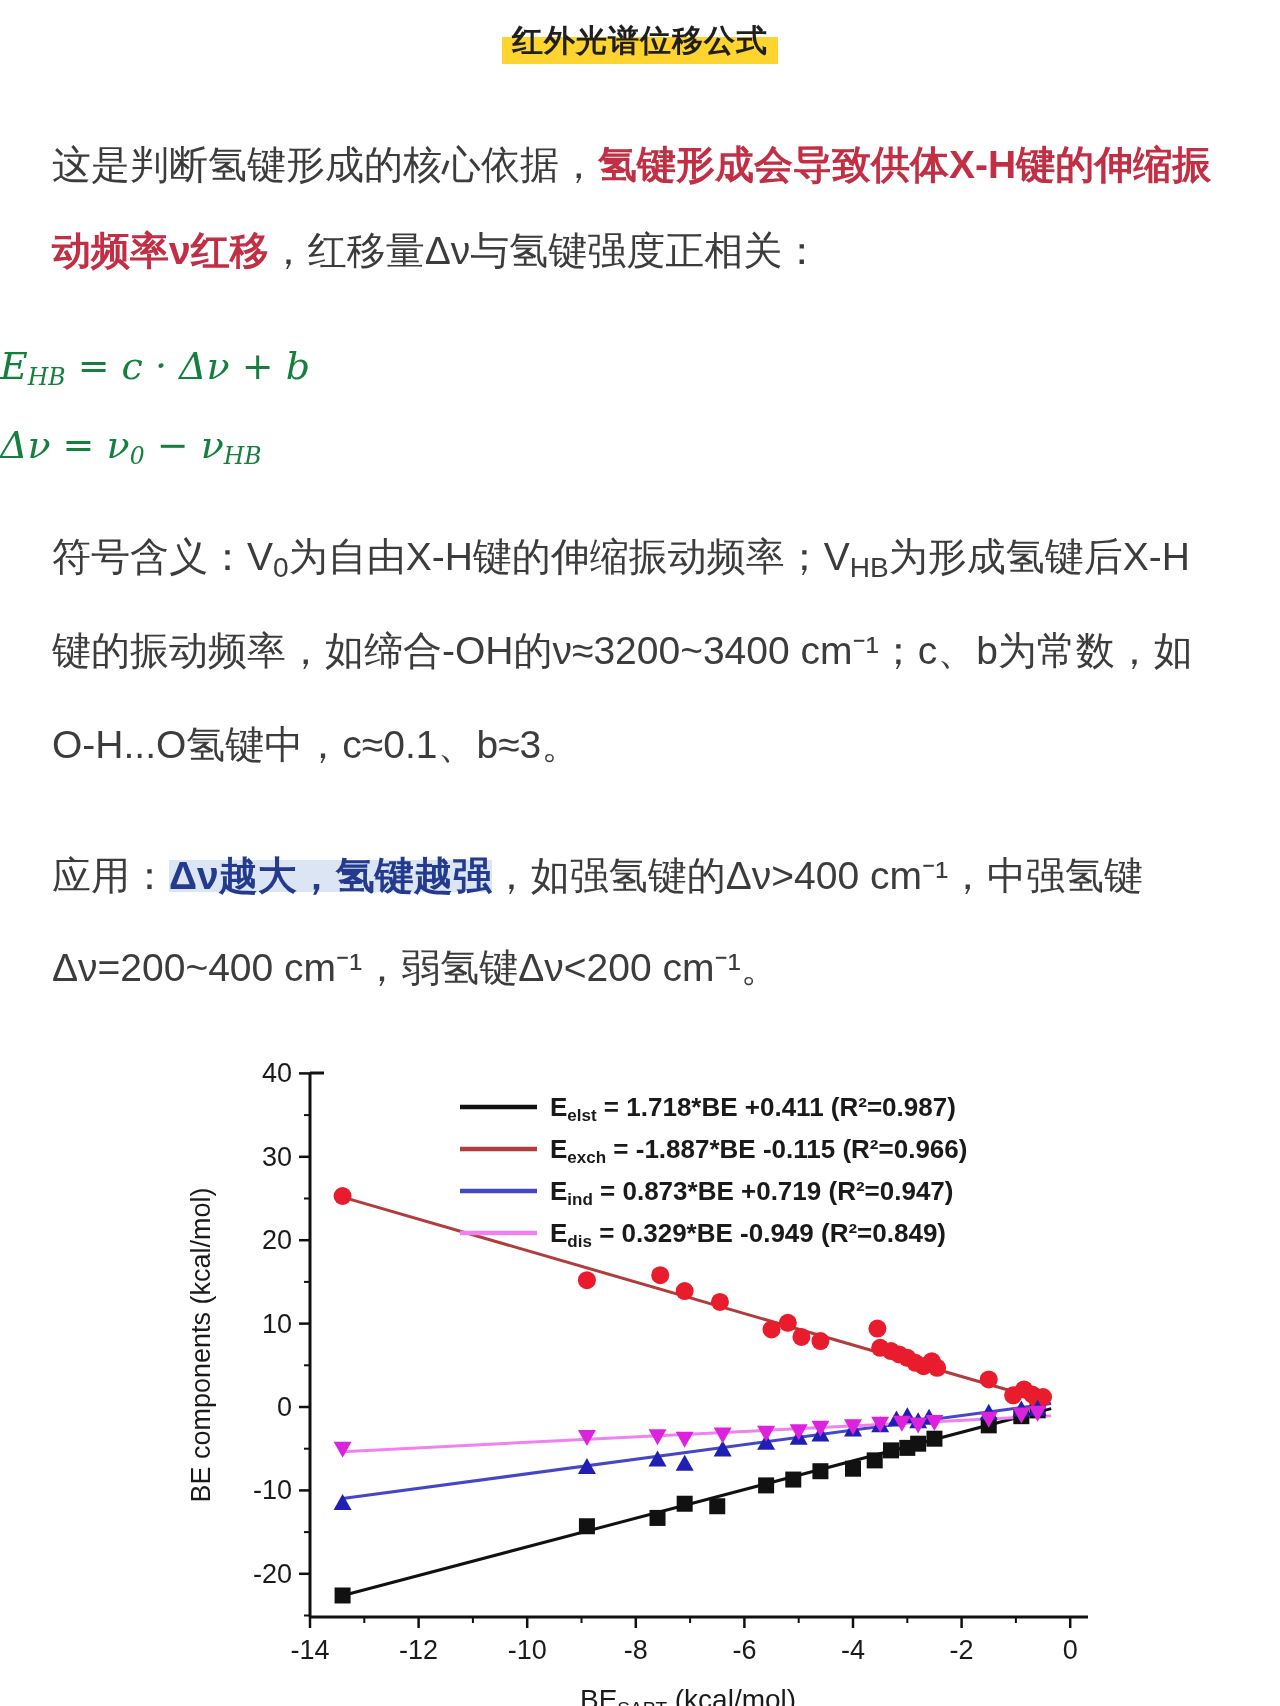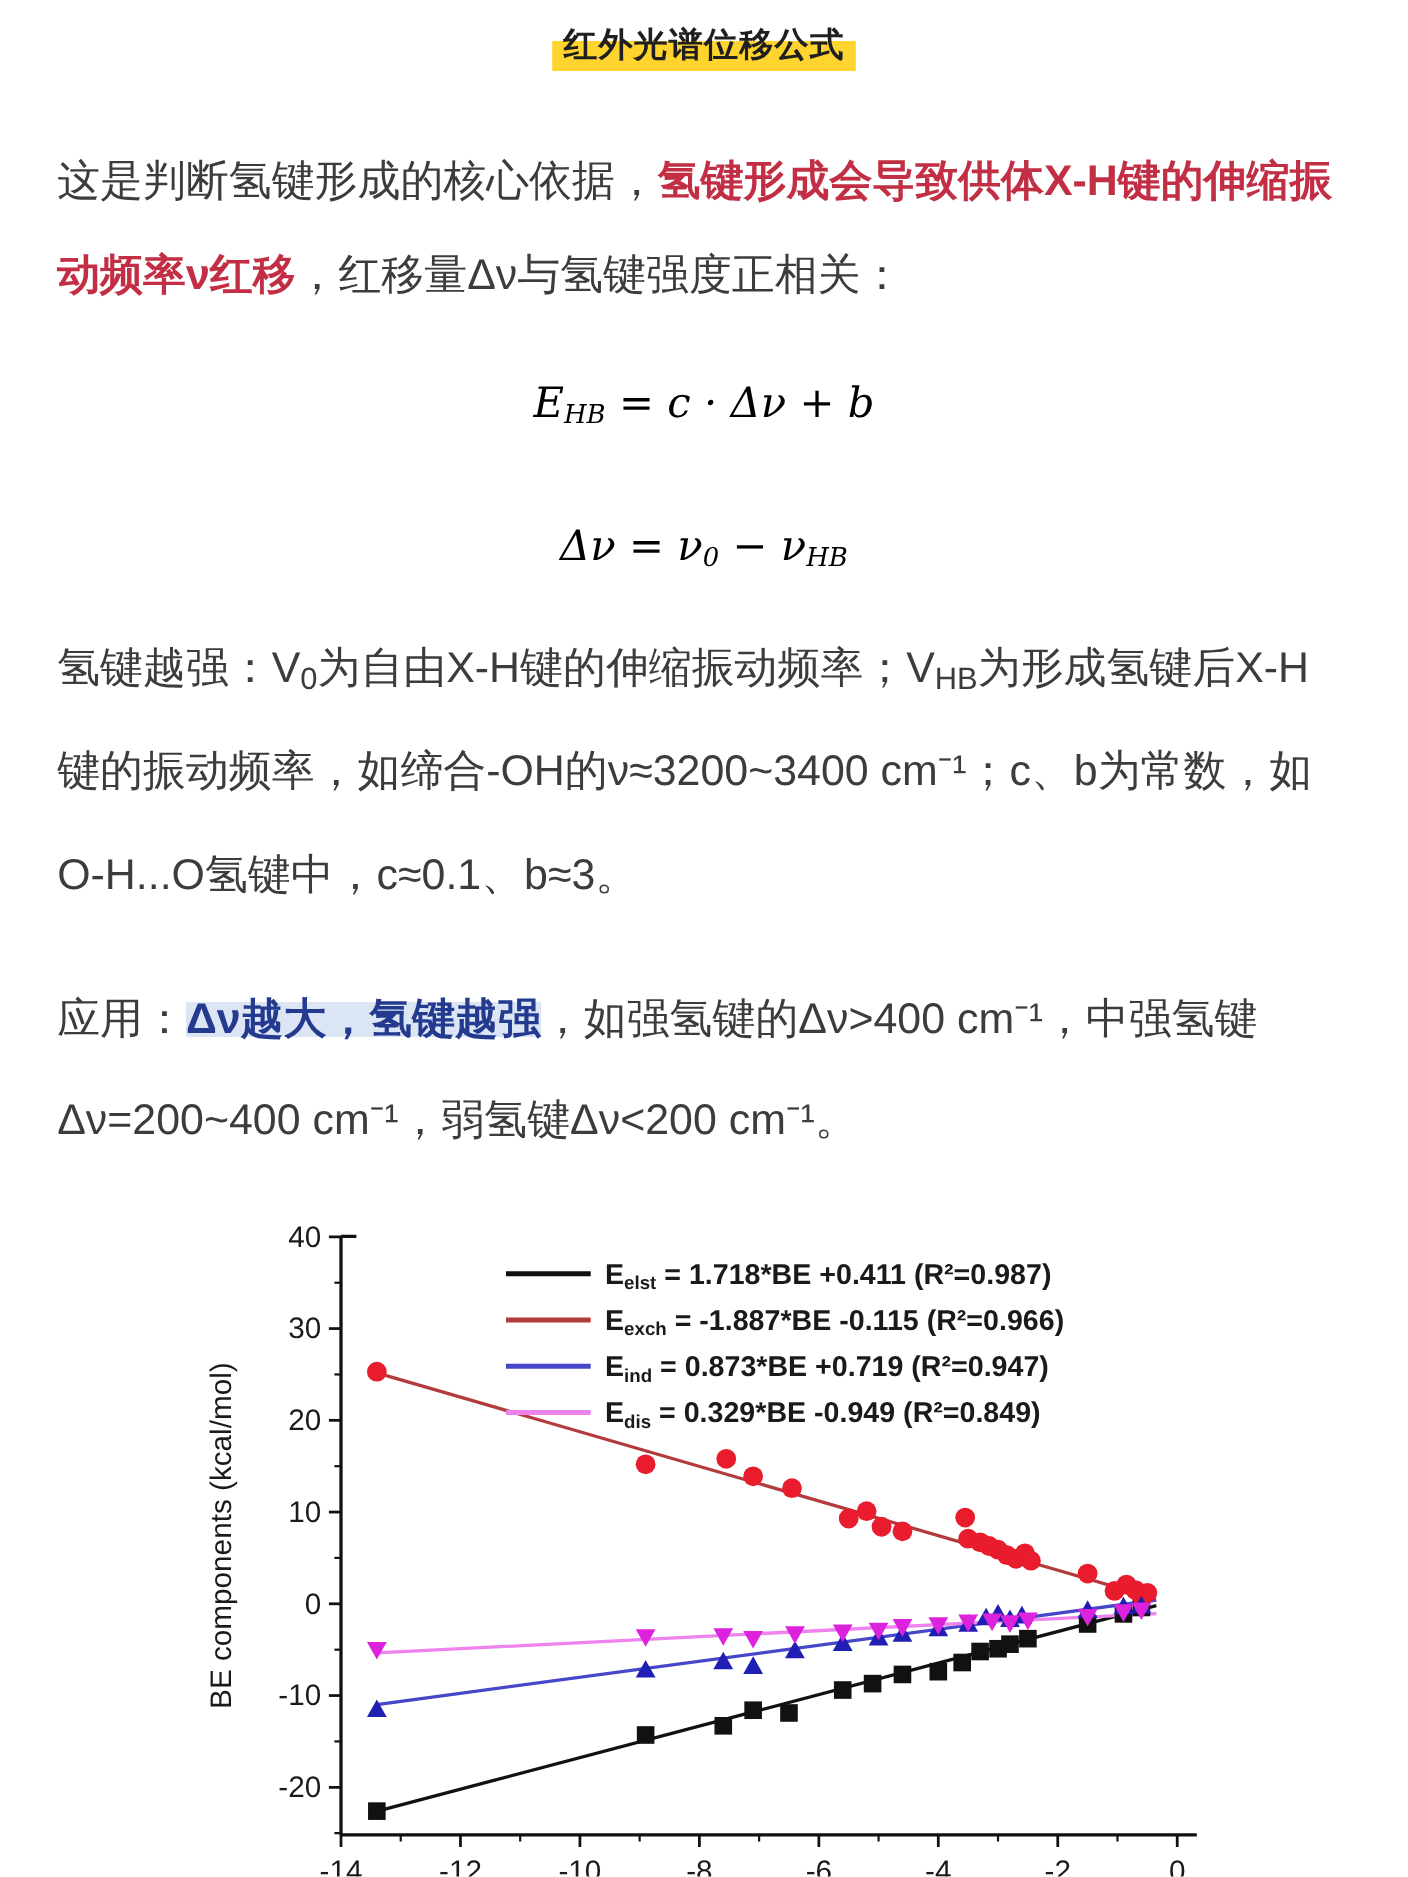--- a/index.html
+++ b/index.html
@@ -14,25 +14,25 @@
     padding:0 10px 4px 10px;
   }
   .para { margin-left:52px; margin-right:58px; font-size:39px; line-height:2.2; color:#3c3c3c; }
   #para1 { margin-top:56px; }
   .em-red  { color:#c22f45; font-weight:bold; }
   .em-blue {
     color:#233a8f; font-weight:bold;
     background:linear-gradient(transparent 14%, #dbe5f4 14%, #dbe5f4 88%, transparent 88%);
   }
   .formula {
-    text-align:center; font-family:"DejaVu Serif", serif; font-style:italic;
-    font-size:38px; color:#000000;
+    text-align:left; font-family:"DejaVu Serif", serif; font-style:italic;
+    font-size:38px; color:#15803d;
   }
   #formula1 { margin-top:50px; }
-  #formula2 { margin-top:84px;font-style:italic; }
+  #formula2 { margin-top:33px;font-style:italic; }
   .f-sub { font-size:0.62em; vertical-align:-0.25em; }
   .t-sub { font-size:0.72em; vertical-align:-0.24em; }
   #para2 { margin-top:40px; line-height:2.4; }
   #para3 { margin-top:38px; line-height:2.35; }
   .chart-wrap { margin-top:38px; margin-left:150px; width:1040px; height:716px; }
   svg text { font-family:"Liberation Sans", sans-serif; }
 </style>
 </head>
 <body>
 
@@ -46,21 +46,21 @@
 
 <div class="formula" id="formula1">
   <span>E</span><span class="f-sub">HB</span><span> = c · Δν + b</span>
 </div>
 
 <div class="formula" id="formula2">
   <span>Δν = ν</span><span class="f-sub">0</span><span> − ν</span><span class="f-sub">HB</span>
 </div>
 
 <p class="para" id="para2">
-  <span>氢键越强：V</span><span class="t-sub">0</span><span>为自由X-H键的伸缩振动频率；V</span><span class="t-sub">HB</span><span>为形成氢键后X-H键的振动频率，如缔合-OH的ν≈3200~3400 cm⁻¹；c、b为常数，如O-H...O氢键中，c≈0.1、b≈3。</span>
+  <span>符号含义：V</span><span class="t-sub">0</span><span>为自由X-H键的伸缩振动频率；V</span><span class="t-sub">HB</span><span>为形成氢键后X-H键的振动频率，如缔合-OH的ν≈3200~3400 cm⁻¹；c、b为常数，如O-H...O氢键中，c≈0.1、b≈3。</span>
 </p>
 
 <p class="para" id="para3">
   <span>应用：</span><span class="em-blue">Δν越大，氢键越强</span><span>，如强氢键的Δν&gt;400 cm⁻¹，中强氢键Δν=200~400 cm⁻¹，弱氢键Δν&lt;200 cm⁻¹。</span>
 </p>
 
 <div class="chart-wrap">
   <svg id="chart-svg" width="1040" height="716" viewBox="0 0 1040 716">
       <line x1="187.15" y1="545.00188" x2="901.1949999999999" y2="356.587102" stroke="#111111" stroke-width="3"></line>
       <line x1="192.57999999999998" y1="145.07552799999996" x2="898.4799999999999" y2="349.664068" stroke="#b23b3b" stroke-width="3"></line>

